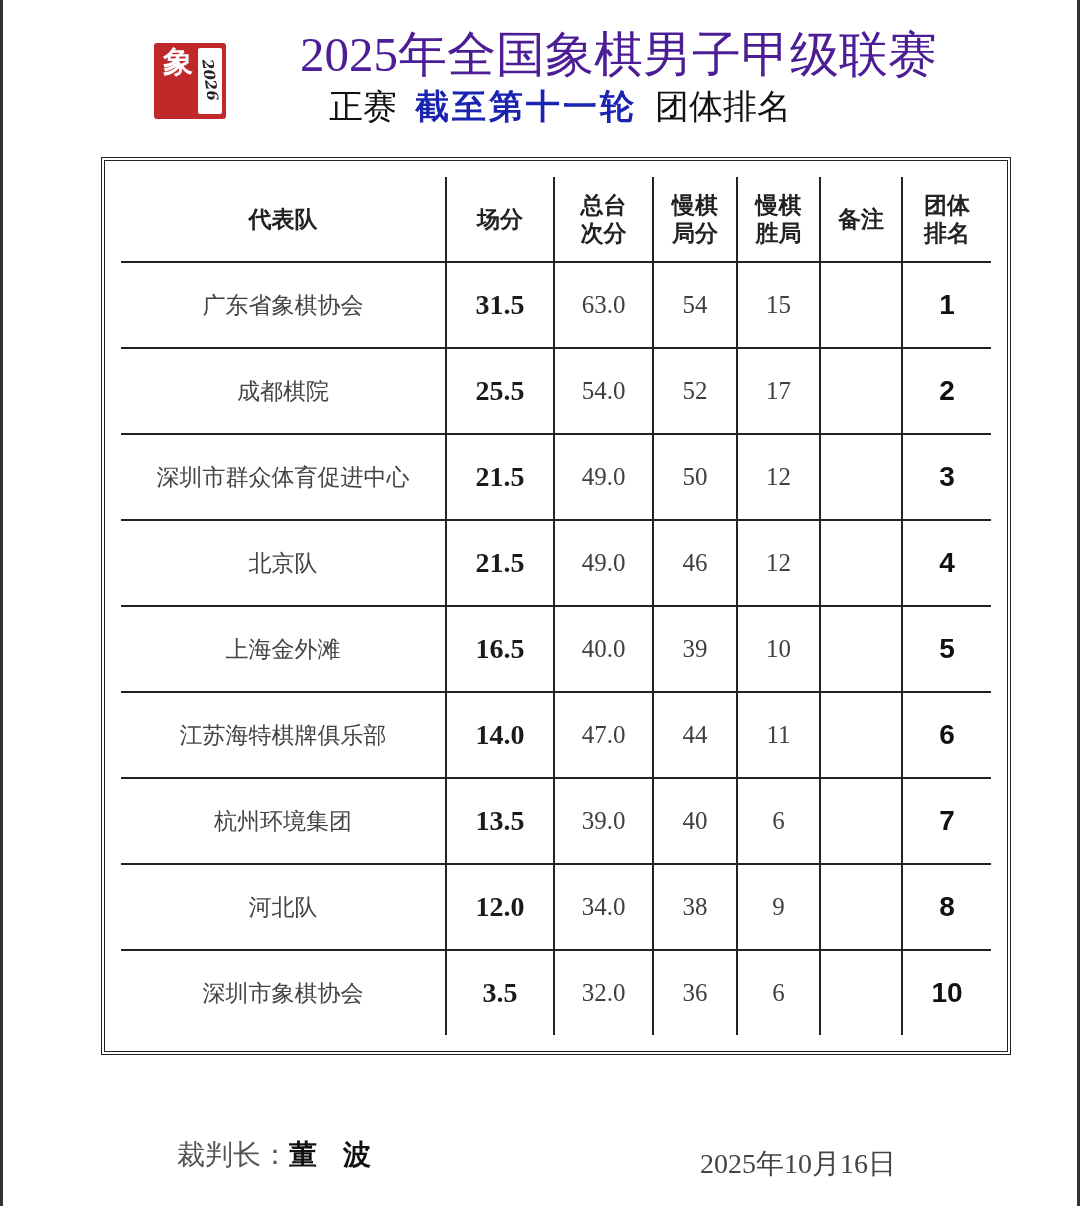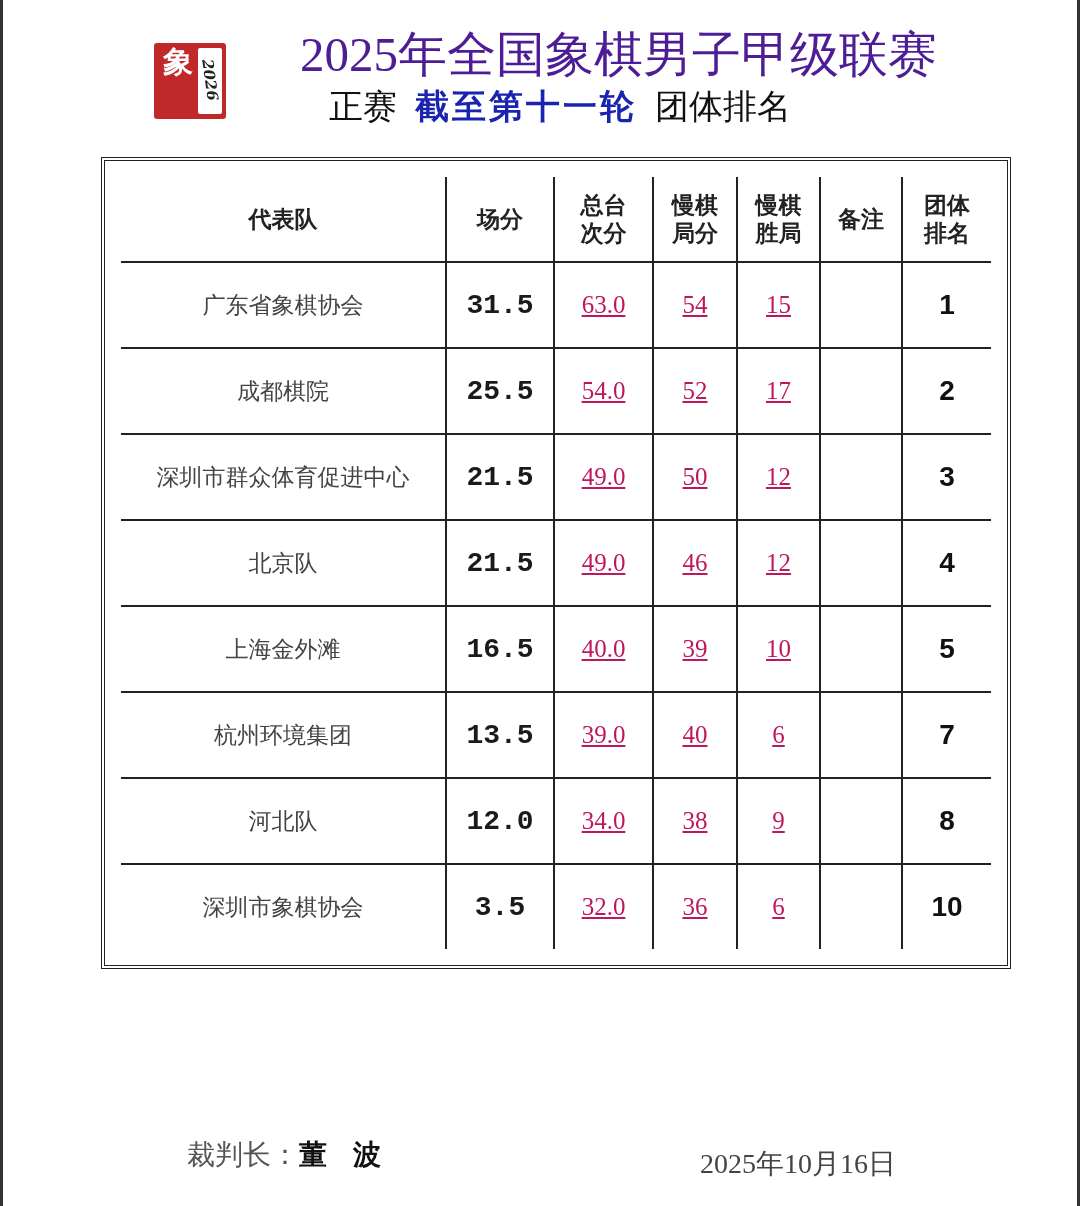--- a/index.html
+++ b/index.html
@@ -119,41 +119,40 @@
       line-height: 28px;
       color: #222;
     }
     th .stack { display: inline-block; line-height: 28px; }
     td.team {
       font-family: "DejaVu Serif", "Liberation Serif", serif;
       font-size: 23px;
       color: #444;
     }
     td.score {
-      font-family: Liberation Mono, monospace;
+      font-family: Liberation Serif, serif;
       font-weight: bold;
       font-size: 28px;
       color: #1a1a1a;
     }
     td.total, td.slow-pts, td.slow-wins {
       font-family: "Liberation Serif", "DejaVu Serif", serif;
       font-size: 25px;
-      color: #be185d;
-      text-decoration: underline;
+      color: #404040;
     }
     td.rank {
       font-family: "Liberation Sans", "DejaVu Sans", sans-serif;
       font-weight: bold;
       font-size: 28px;
       color: #111;
     }
     
     .footer-referee {
       position: absolute;
-      left: 187px; top: 1135px;
+      left: 177px; top: 1135px;
       font-size: 28px;
       line-height: 40px;
       white-space: nowrap;
     }
     .footer-referee .ref-label { font-family: "DejaVu Sans", sans-serif; color: #555; }
     .footer-referee .ref-name { font-family: "DejaVu Serif", serif; font-weight: bold; color: #111; letter-spacing: 26px; }
     .footer-date {
       position: absolute;
       left: 700px; top: 1135px;
       font-family: "Liberation Serif", "DejaVu Serif", serif;
@@ -243,20 +242,29 @@
       <tr>
         <td class="team">上海金外滩</td>
         <td class="score">16.5</td>
         <td class="total">40.0</td>
         <td class="slow-pts">39</td>
         <td class="slow-wins">10</td>
         <td class="remarks"></td>
         <td class="rank">5</td>
       </tr>
       <tr>
+        <td class="team">江苏海特棋牌俱乐部</td>
+        <td class="score">14.0</td>
+        <td class="total">47.0</td>
+        <td class="slow-pts">44</td>
+        <td class="slow-wins">11</td>
+        <td class="remarks"></td>
+        <td class="rank">6</td>
+      </tr>
+      <tr>
         <td class="team">杭州环境集团</td>
         <td class="score">13.5</td>
         <td class="total">39.0</td>
         <td class="slow-pts">40</td>
         <td class="slow-wins">6</td>
         <td class="remarks"></td>
         <td class="rank">7</td>
       </tr>
       <tr>
         <td class="team">河北队</td>

